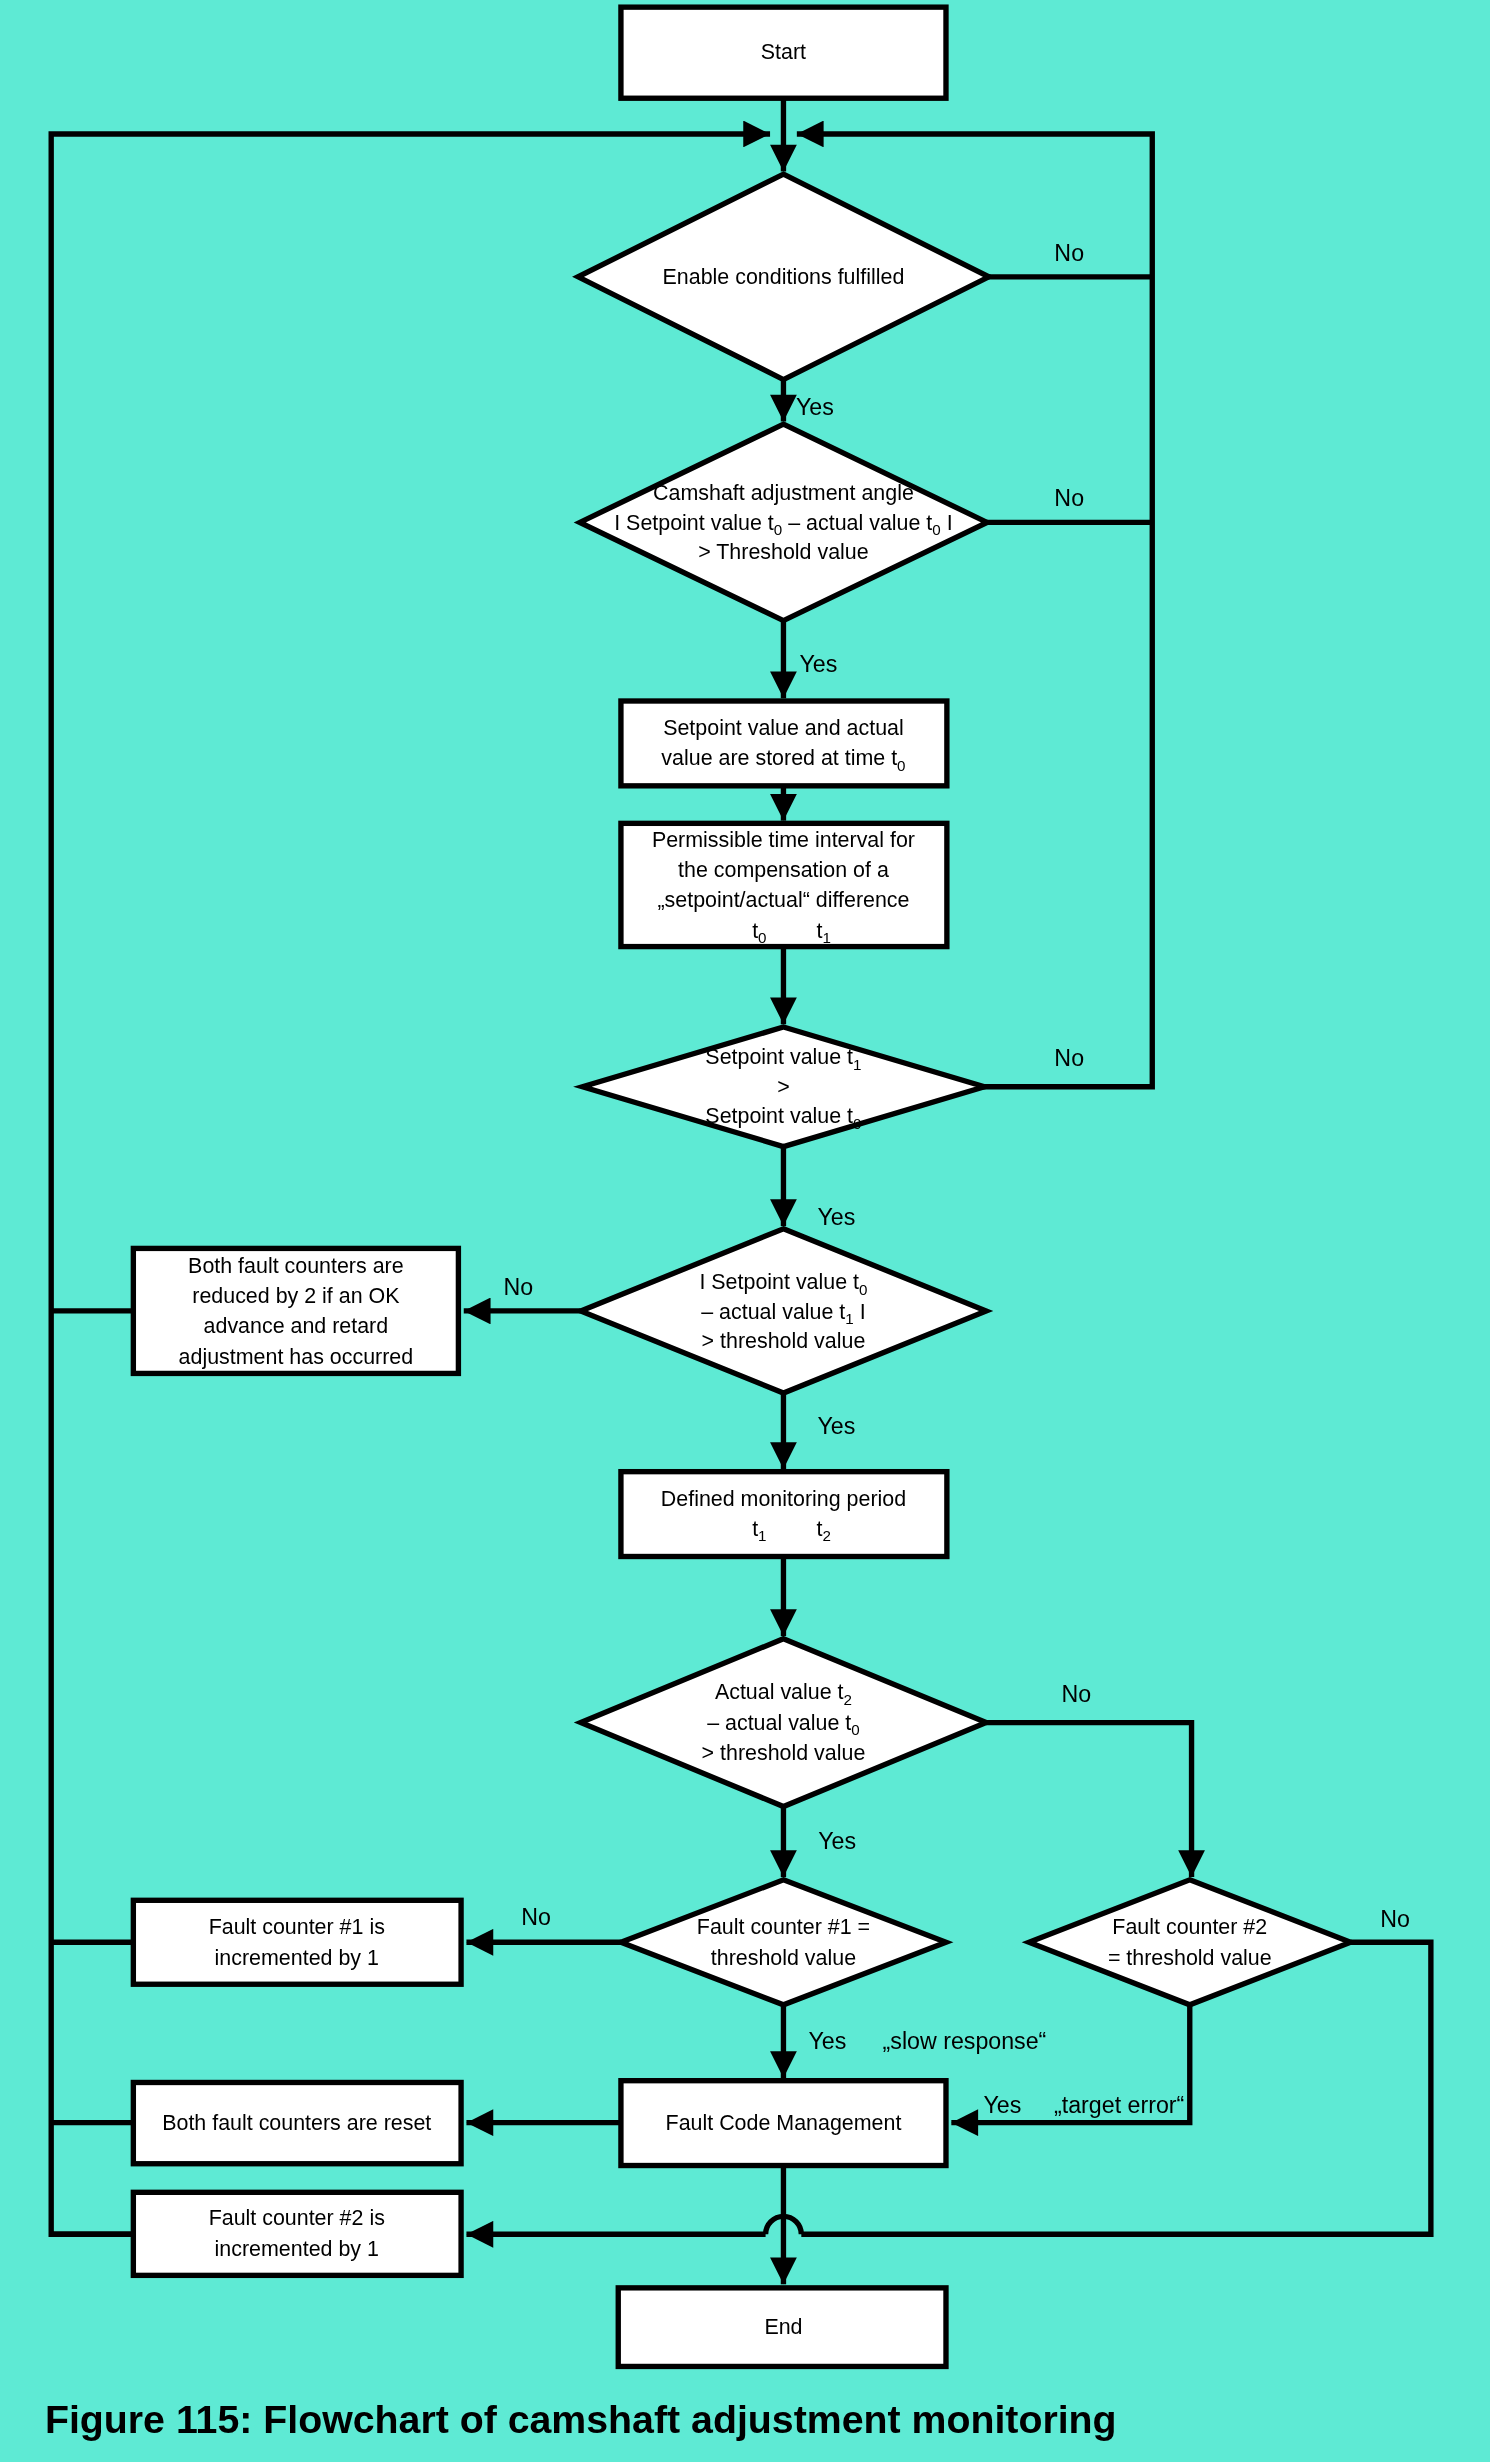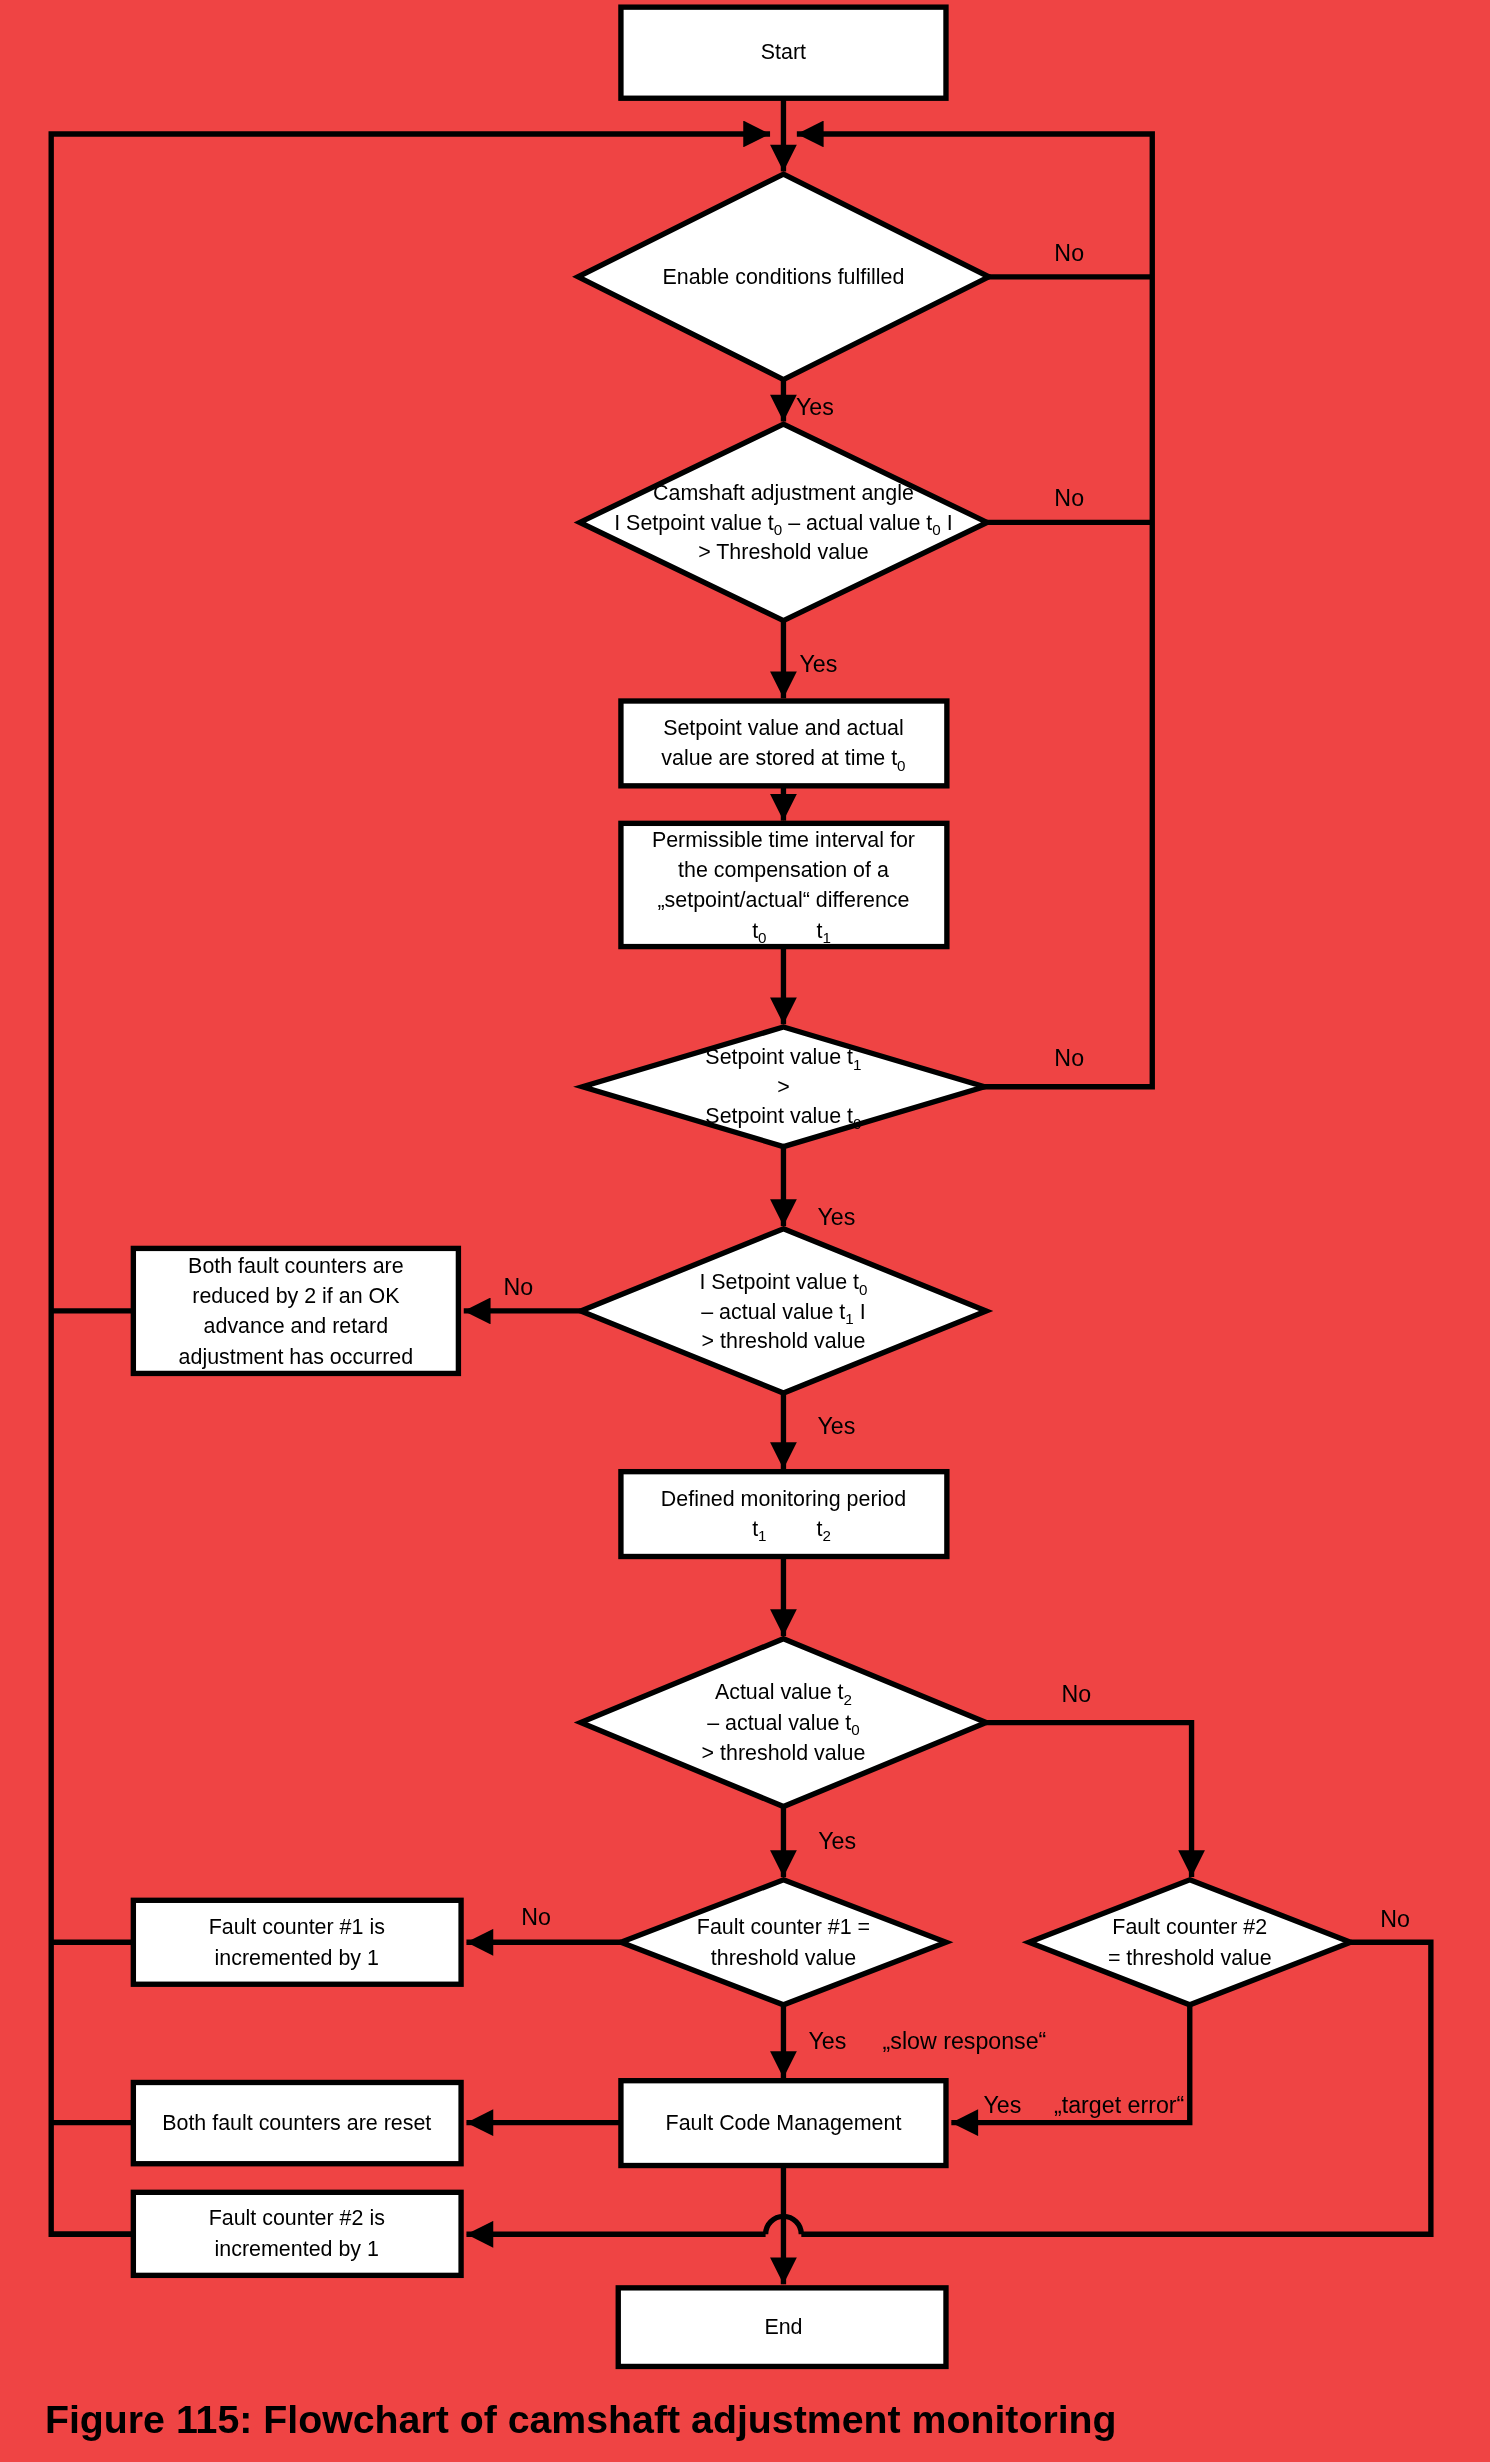--- a/index.html
+++ b/index.html
@@ -1,16 +1,16 @@
 <!DOCTYPE html>
 <html style="font-size:14.3px"><head>
 <meta charset="utf-8">
 <style>
   html,body{margin:0;padding:0;background:#ffffff;}
-  .page{position:relative;width:1491px;height:2462px;background:#ef4444;font-family:"Liberation Sans",sans-serif;text-align:center;}
+  .page{position:relative;width:1491px;height:2462px;background:#5eead4;font-family:"Liberation Sans",sans-serif;text-align:center;}
   svg{display:block}
   .s{fill:#ffffff;stroke:#000000;stroke-width:6;}
   .l{fill:none;stroke:#000000;stroke-width:6;}
   text{font-family:"Liberation Sans",sans-serif;font-size:24px;fill:#000000;text-anchor:middle;}
   .sub{font-size:17px;}
   .lab{font-size:26px;}
   .st{text-anchor:start;}
   .cap{font-size:44px;font-weight:bold;text-anchor:start;}
 </style>
 </head>

